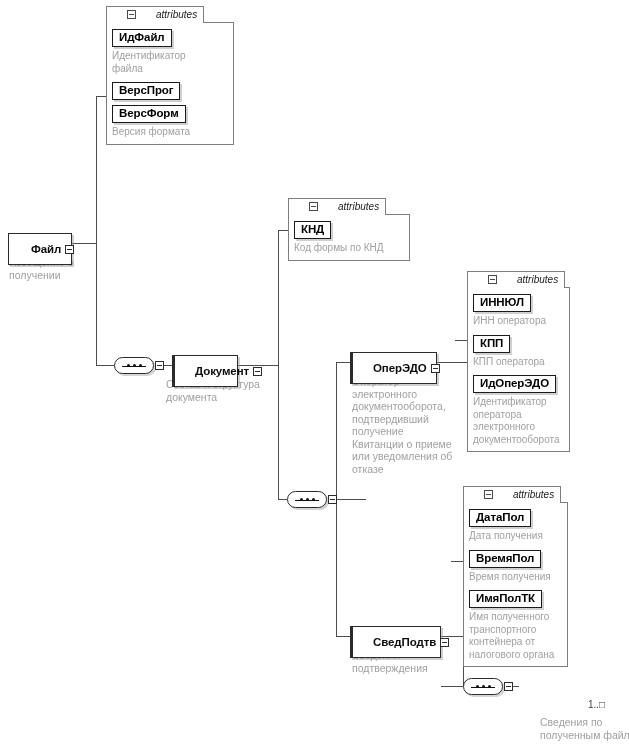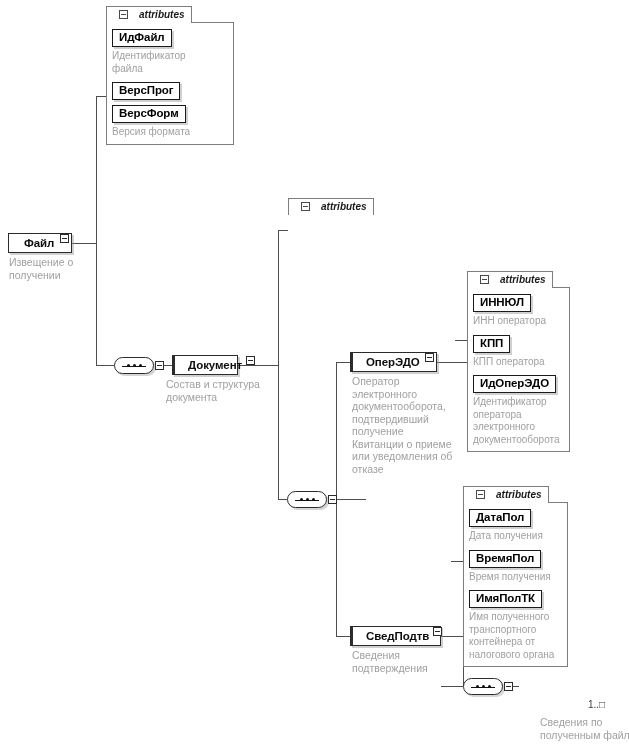--- a/index.html
+++ b/index.html
@@ -20,23 +20,23 @@
   .line.h{height:1px;}
   .line.v{width:1px;}
 
   
   .node{
     position:absolute;
     box-sizing:border-box;
     background:#ffffff;
     border:1px solid #2b2b2b;
     display:flex;
-    align-items:flex-start;
-    height:20px;
-    padding:0 2px 0 9px;
+    align-items:center;
+    height:32px;
+    padding:0 2px 0 16px;
     box-shadow:2px 2px 0 rgba(150,150,150,.45);
     z-index:4;
   }
   .node .nm{
     font-size:11.5px;
     font-weight:bold;
     color:#0d0d0d;
     white-space:nowrap;
     padding:0 4px 0 6px;
     line-height:18px;
@@ -107,24 +107,23 @@
   }
   .attrtab{
     position:relative;
     box-sizing:border-box;
     height:17px;
     border:1px solid #7d7d7d;
     border-bottom:none;
     background:#fff;
     display:inline-flex;
     align-items:center;
-    gap:11px;
-    padding:0 6px 0 12px;
+    gap:20px;
+    padding:0 6px 0 20px;
     z-index:2;
-    font-weight:bold;
   }
   .attrtab .tgl{
     width:9px;height:9px;box-sizing:border-box;
     border:1px solid #4a4a4a;background:#fff;position:relative;flex:0 0 auto;
   }
   .attrtab .tgl::before{
     content:"";position:absolute;left:1px;right:1px;top:3px;height:1px;background:#4a4a4a;
   }
   .attrtab .tl{
     font-size:10px;font-style:italic;color:#1a1a1a;white-space:nowrap;line-height:1;
@@ -247,20 +246,24 @@
     <span class="nm">Документ</span>
     <span class="exp"></span>
   </div>
   <div class="desc" style="left:166px;top:378px;width:120px;">Состав и структура
 документа</div>
 
   <div class="attrbox" style="left:288px;top:197px;width:122px;">
     <div class="attrtab">
       <span class="tgl"></span>
       <span class="tl">attributes</span>
+    </div>
+    <div class="attrbody">
+      <div class="attrname">КНД</div>
+      <div class="attrdesc">Код формы по КНД</div>
     </div>
   </div>
 
   <div class="seq" style="left:287px;top:491px;">
     <div class="bar"></div>
     <div class="dot d1"></div>
     <div class="dot d2"></div>
     <div class="dot d3"></div>
   </div>
   <div class="seqstub" style="left:328px;top:495px;"></div>

